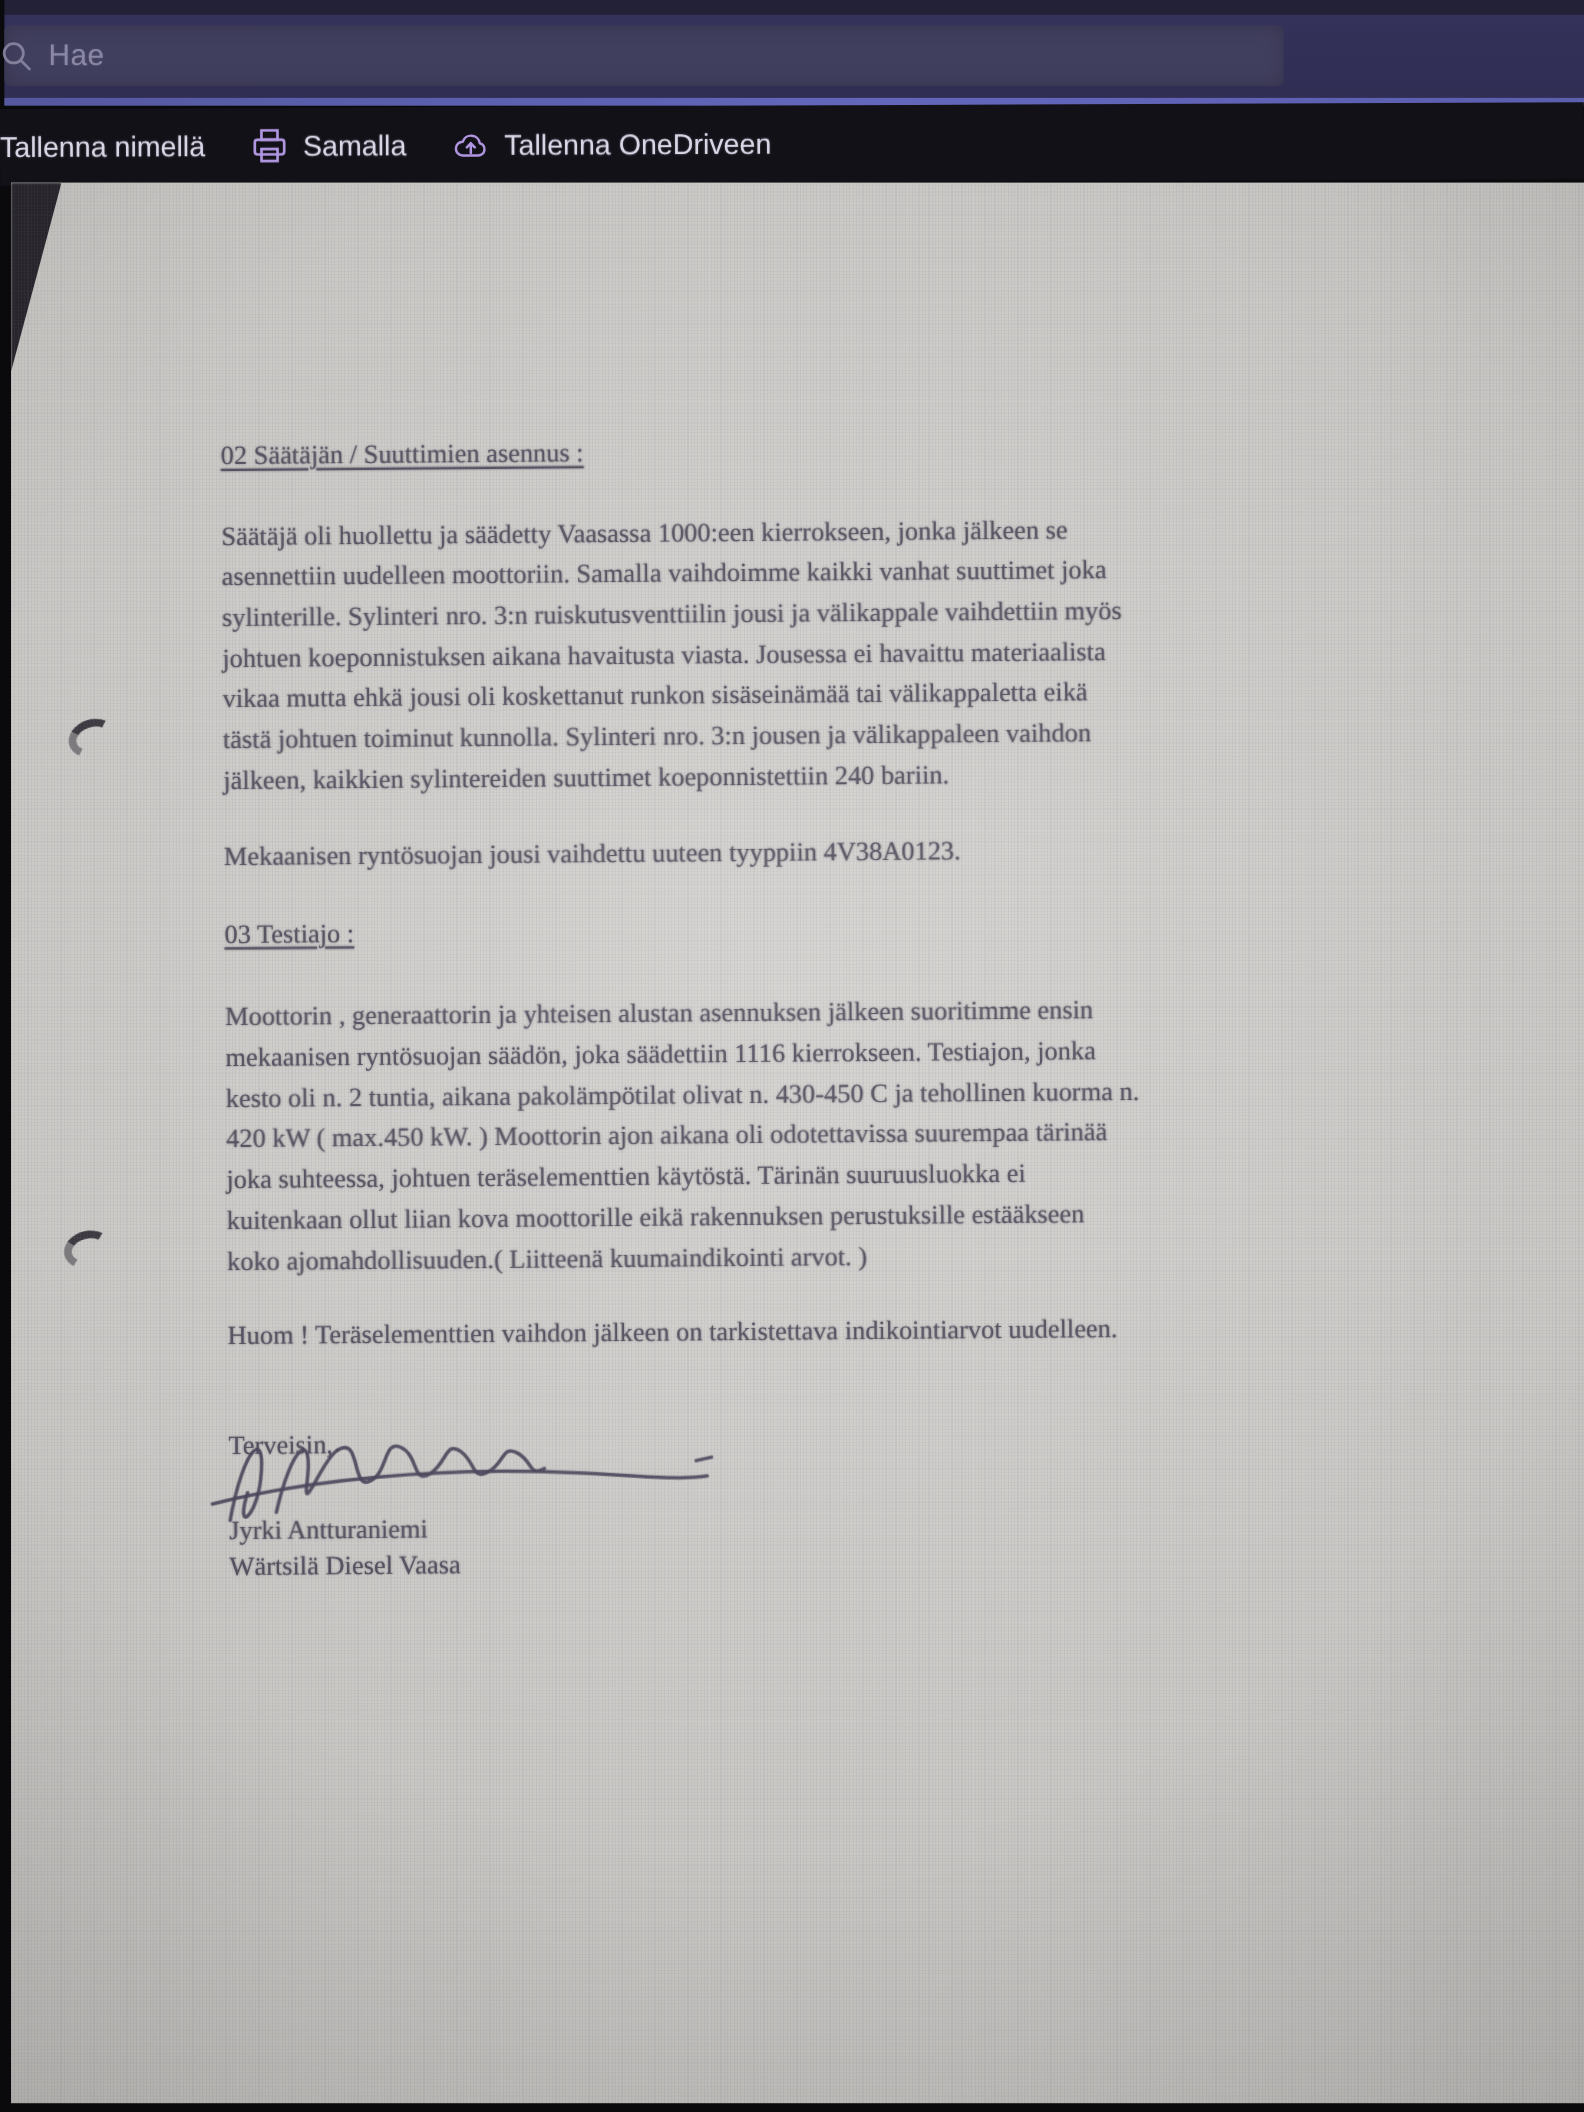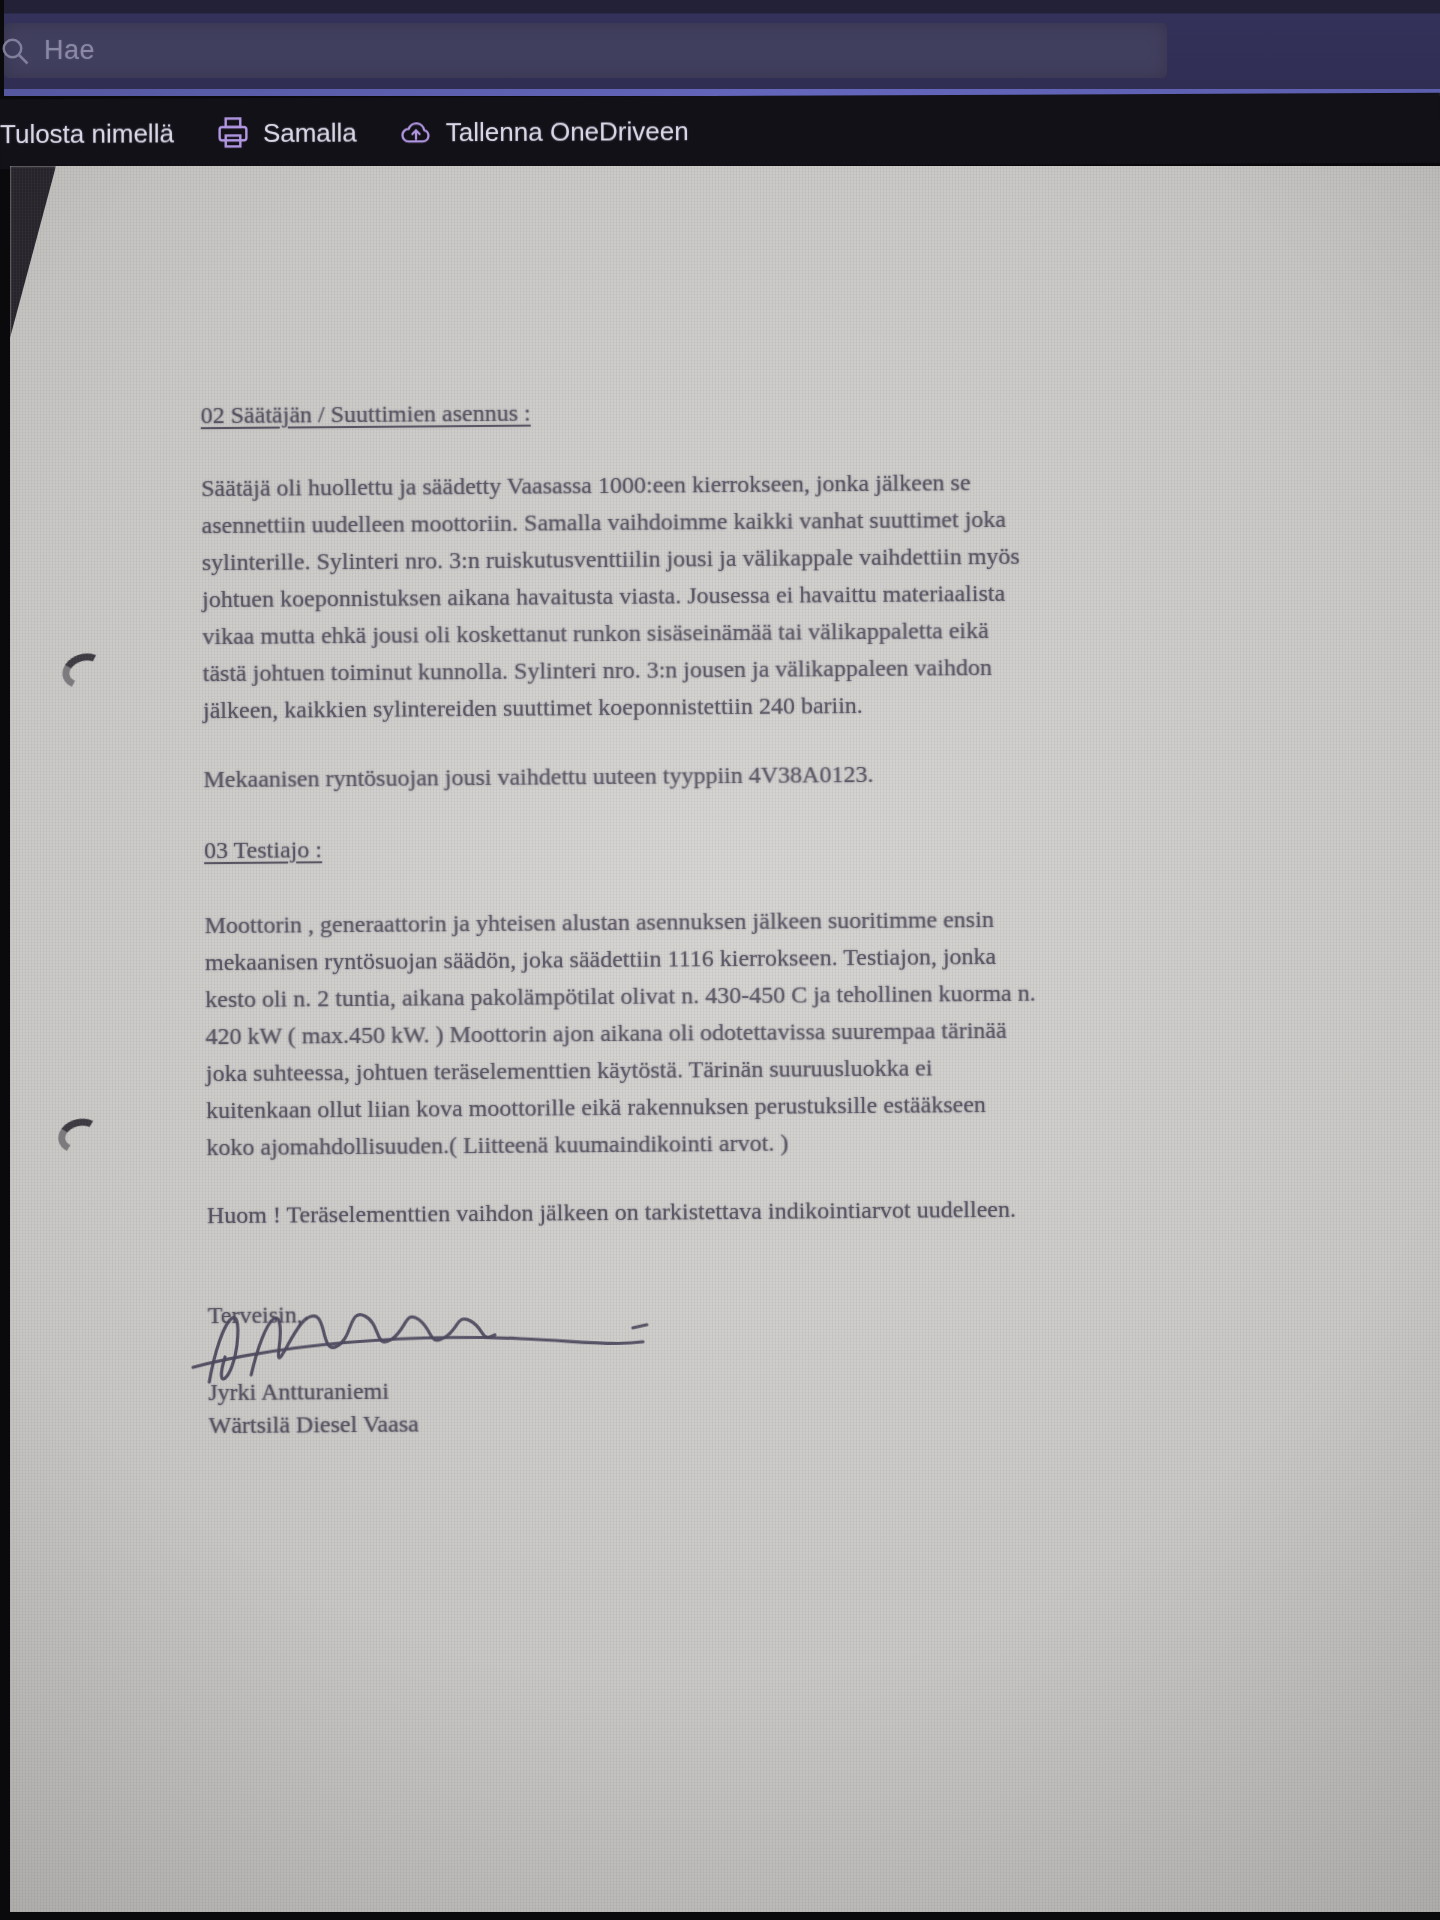--- a/index.html
+++ b/index.html
@@ -103,21 +103,21 @@
       <circle cx="10" cy="10" r="7" fill="none" stroke="#8d8ba6" stroke-width="2"></circle>
       <line x1="15" y1="15" x2="22" y2="22" stroke="#8d8ba6" stroke-width="2"></line>
     </svg>
     <span class="search-text">Hae</span>
   </div>
   <div class="accentline"></div>
 </div>
 
 <div class="toolbar">
   <div class="tbtn">
-    <span class="lab">Tulosta nimellä</span>
+    <span class="lab">Tallenna nimellä</span>
   </div>
   <div class="tbtn">
     <svg viewBox="0 0 28 28">
       <rect x="8" y="2" width="12" height="7" fill="none" stroke="#b197e2" stroke-width="2"></rect>
       <rect x="3" y="9" width="22" height="11" rx="2" fill="none" stroke="#b197e2" stroke-width="2"></rect>
       <rect x="8" y="16" width="12" height="9" fill="none" stroke="#b197e2" stroke-width="2"></rect>
     </svg>
     <span class="lab">Samalla</span>
   </div>
   <div class="tbtn">

